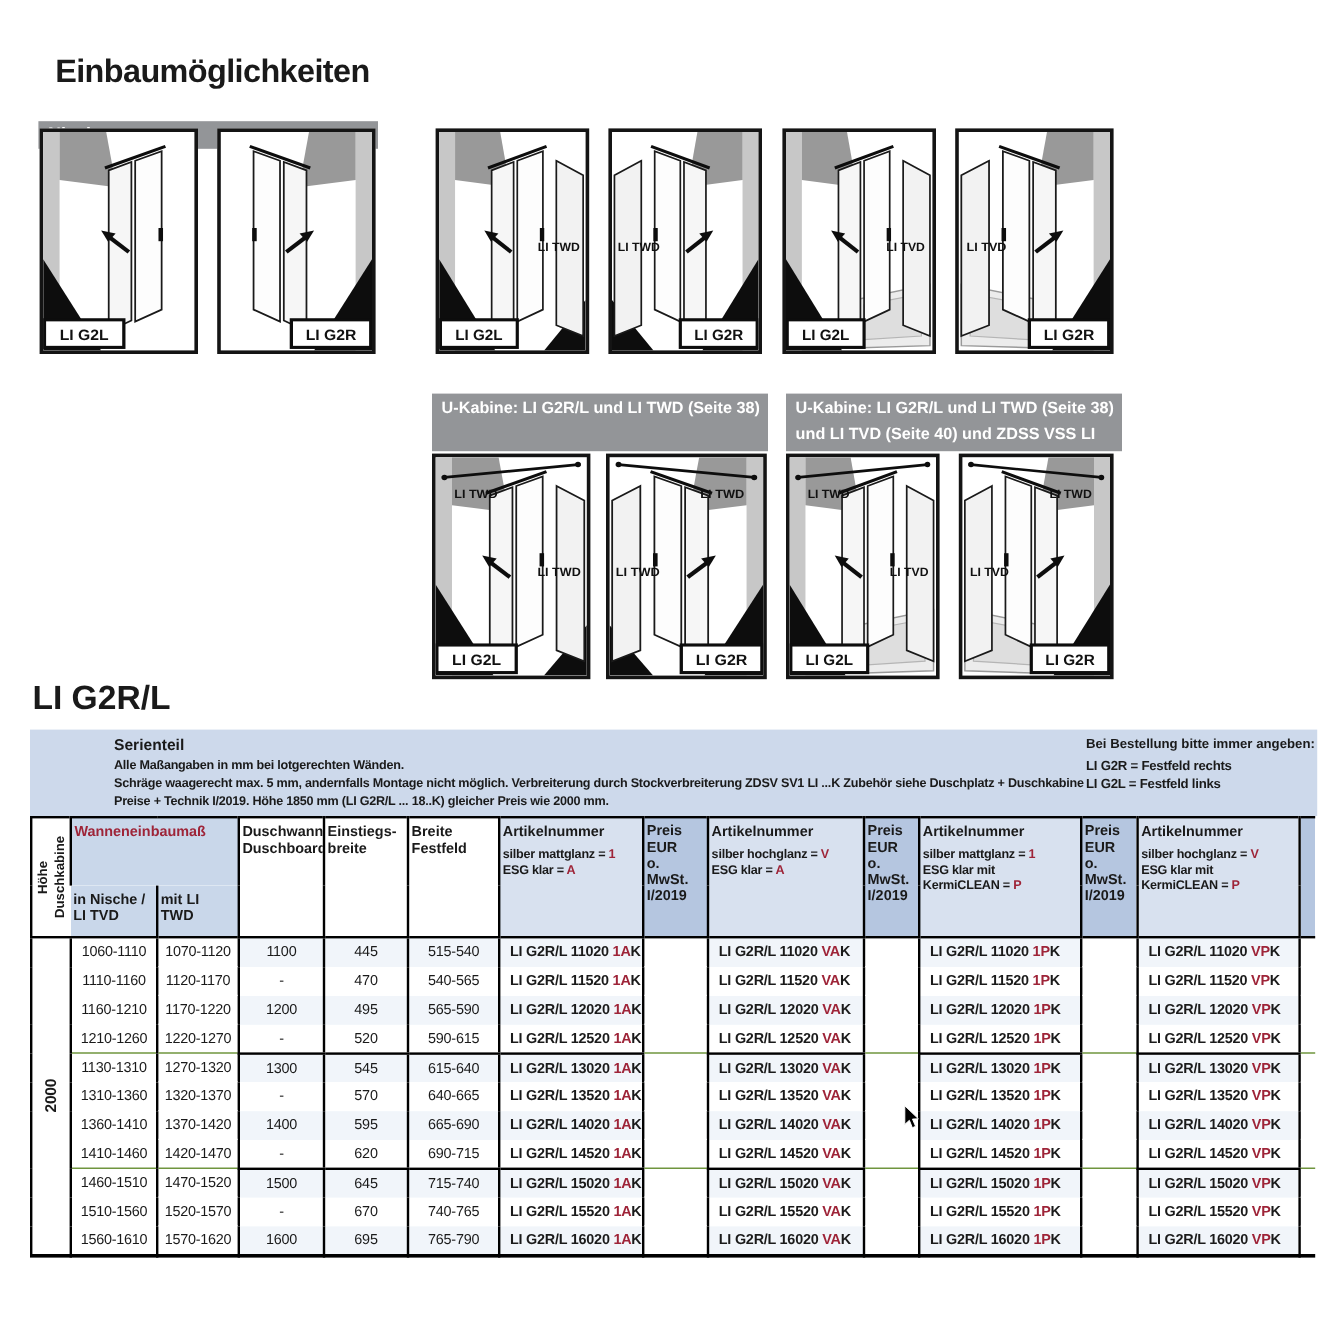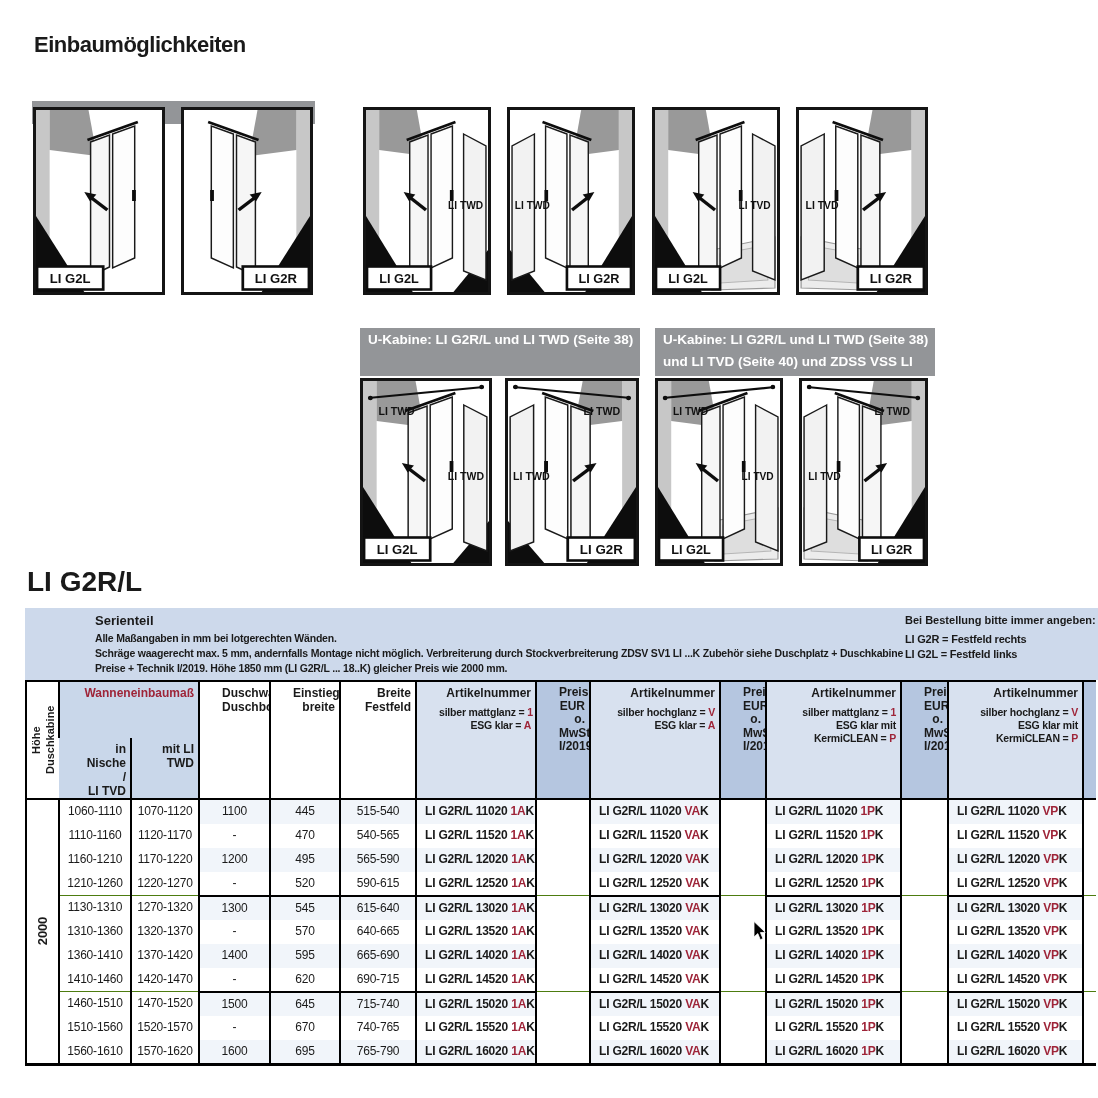--- a/index.html
+++ b/index.html
@@ -1,38 +1,38 @@
 <!DOCTYPE html>
 <html><head>
 <meta charset="utf-8">
 <style>
   html,body{margin:0;padding:0;background:#fff;}
   .page{position:relative;width:1098px;height:1098px;background:#fff;overflow:hidden;
         font-family:"Liberation Sans",sans-serif;color:#1a1a1a;}
-  .title{position:absolute;left:30px;top:28px;font-size:22px;font-weight:700;letter-spacing:-0.5px;margin:4px;}
+  .title{position:absolute;left:30px;top:28px;font-size:27px;font-weight:700;letter-spacing:-0.5px;margin:16px;}
   .product-heading{position:absolute;left:27px;top:566px;font-size:28px;font-weight:700;margin:0;}
   .graybar{position:absolute;background:var(--bar);color:#fff;font-weight:700;font-size:15px;
            line-height:23px;padding-left:8px;box-sizing:border-box;height:23px;white-space:nowrap;overflow:hidden;margin-top:20px;}
   .graybar2{position:absolute;background:var(--bar);color:#fff;font-weight:700;font-size:13.5px;
             line-height:22px;padding:1px 0 0 8px;box-sizing:border-box;height:48px;white-space:nowrap;overflow:hidden;}
   .diag{position:absolute;border:3px solid #141414;background:#fff;box-sizing:border-box;}
   .diag svg{display:block;}
   .infoband{position:absolute;left:25px;top:608px;width:1073px;height:72px;background:var(--band);}
   .info-left{position:absolute;left:70px;top:5px;width:800px;}
   .serienteil{font-size:13px;font-weight:700;margin-bottom:3px;}
   .info-line{font-size:10.5px;font-weight:700;line-height:15px;letter-spacing:-0.2px;white-space:nowrap;}
   .order-note{position:absolute;left:880px;top:5px;width:215px;}
   .order-title{font-size:11px;font-weight:700;line-height:15px;margin-bottom:4px;white-space:nowrap;}
   .order-note .info-line{font-size:11px;font-weight:700;}
 
   table.dtable{position:absolute;left:25px;top:680px;width:1070px;border-collapse:collapse;table-layout:fixed;
                border-left:2px solid #000;border-top:2px solid #000;border-bottom:3px solid #000;}
   .dtable th,.dtable td{box-sizing:border-box;overflow:hidden;padding:0 3px;}
-  .dtable thead th{border-bottom:2.5px solid #000;text-align:right;vertical-align:top;
-                   padding:4px 4px 0 22px;font-size:12px;font-weight:700;background:#fff;}
+  .dtable thead th{border-bottom:2.5px solid #000;text-align:left;vertical-align:top;
+                   padding:4px 4px 0 2px;font-size:12px;font-weight:700;background:#fff;}
   tr.h1{height:57px;} tr.h2{height:43px;}
   .hb{background:var(--cellblue)!important;}
   .ha{background:var(--arthdr)!important;}
   .hp{background:var(--pricehdr)!important;font-size:11px;line-height:13.5px;}
   .wanne-title{color:var(--red);font-size:12.5px;border-bottom:none!important;}
   .sub{font-size:11.5px;}
   .pre{white-space:pre-line;}
   .vb{border-left:2px solid #000;}
   .vbh{border-left:2.5px solid #000;}
   .hh{vertical-align:middle!important;text-align:center!important;padding:0!important;}

